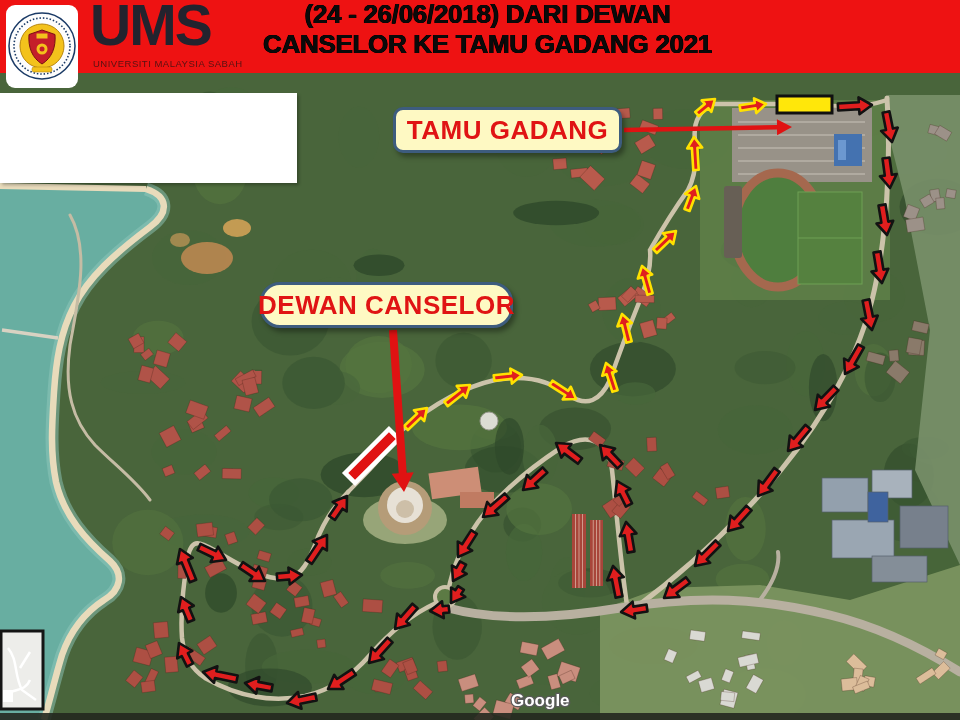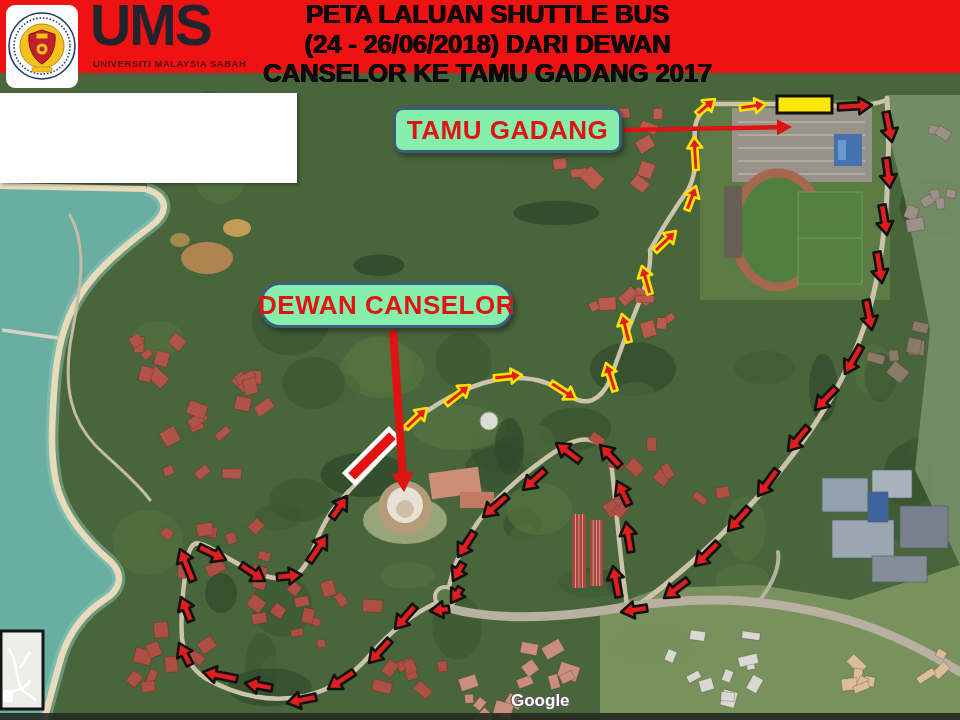--- a/index.html
+++ b/index.html
@@ -4,30 +4,30 @@
 <style>
   html,body{margin:0;padding:0;background:#777;}
   .stage{position:relative;width:960px;height:720px;overflow:hidden;
          font-family:"Liberation Sans",sans-serif;background:#49653B;}
   #map-svg{position:absolute;left:0;top:0;width:960px;height:720px;display:block;}
   .header{position:absolute;left:0;top:0;width:960px;height:73px;z-index:10;}
   .logo-plate{position:absolute;left:6px;top:5px;width:72px;height:83px;
               background:#fff;border-radius:9px;}
   .ums-word{position:absolute;left:90px;top:-8px;font-size:57px;font-weight:900;
             color:#23232E;letter-spacing:-2px;}
-  .ums-sub{position:absolute;left:93px;top:58px;font-size:9.5px;font-weight:bold;
+  .ums-sub{position:absolute;left:93px;top:58px;font-size:9.5px;font-weight:normal;
            color:#571212;letter-spacing:0.5px;white-space:nowrap;}
   .title{position:absolute;left:200px;top:0px;width:575px;text-align:center;
          font-weight:900;font-size:26px;line-height:29.5px;color:#0A0A0A;
          letter-spacing:-0.3px;
          text-shadow:0.5px 0 0 #000,-0.5px 0 0 #000,0 0.4px 0 #000;}
   .badge{position:absolute;right:15px;top:3px;width:82px;height:89px;}
   .whitebox{position:absolute;left:0;top:93px;width:297px;height:90px;background:#fff;
             z-index:5;box-shadow:2px 2px 3px rgba(0,0,0,.28);}
-  .map-label{position:absolute;z-index:6;background:#86efac;border:3px solid #3D5C7E;
+  .map-label{position:absolute;z-index:6;background:#fef9c3;border:3px solid #3D5C7E;
              border-radius:10px;display:flex;align-items:center;justify-content:center;
              color:#E01414;font-weight:bold;font-size:26px;letter-spacing:0.5px;
              box-shadow:3px 4px 5px rgba(0,0,0,.35);white-space:nowrap;}
 </style>
 </head>
 <body>
 
 <div class="stage">
 
   <svg id="map-svg" viewBox="0 0 960 720">
@@ -390,21 +390,20 @@
         <path d="M36,25 L49,29.5 C50,42 46,53 36,59 C26,53 22,42 23,29.5 Z" fill="#C41E2A" stroke="#7A0F14" stroke-width="1"></path>
         <rect x="30.5" y="28.5" width="11" height="5" fill="#F3C21C"></rect>
         <circle cx="36" cy="44" r="5.5" fill="#F3C21C"></circle>
         <circle cx="36" cy="44" r="2.5" fill="#C41E2A"></circle>
         <rect x="26" y="62" width="20" height="5" rx="2" fill="#F3C21C" stroke="#B8860B" stroke-width="0.6"></rect>
       </svg>
     </div>
     <div class="ums-word">UMS</div>
     <div class="ums-sub">UNIVERSITI MALAYSIA SABAH</div>
     <div class="title">
-      <div>PETA LALUAN SHUTTLE BUS</div>
       <div>(24 - 26/06/2018) DARI DEWAN</div>
-      <div>CANSELOR KE TAMU GADANG 2017</div>
+      <div>CANSELOR KE TAMU GADANG 2021</div>
     </div>
   </div>
 
   <div class="map-label" id="label-0" style="border-color: rgb(61, 92, 126); left: 393px; top: 107px; width: 223px; height: 40px; color: rgb(224, 20, 20);">TAMU GADANG</div>
   <div class="map-label" id="label-1" style="left: 260px; top: 282px; width: 247px; height: 40px; color: rgb(224, 20, 20); border-color: rgb(61, 92, 126); border-radius: 20px;">DEWAN CANSELOR</div>
 </div>
 
 </body></html>

